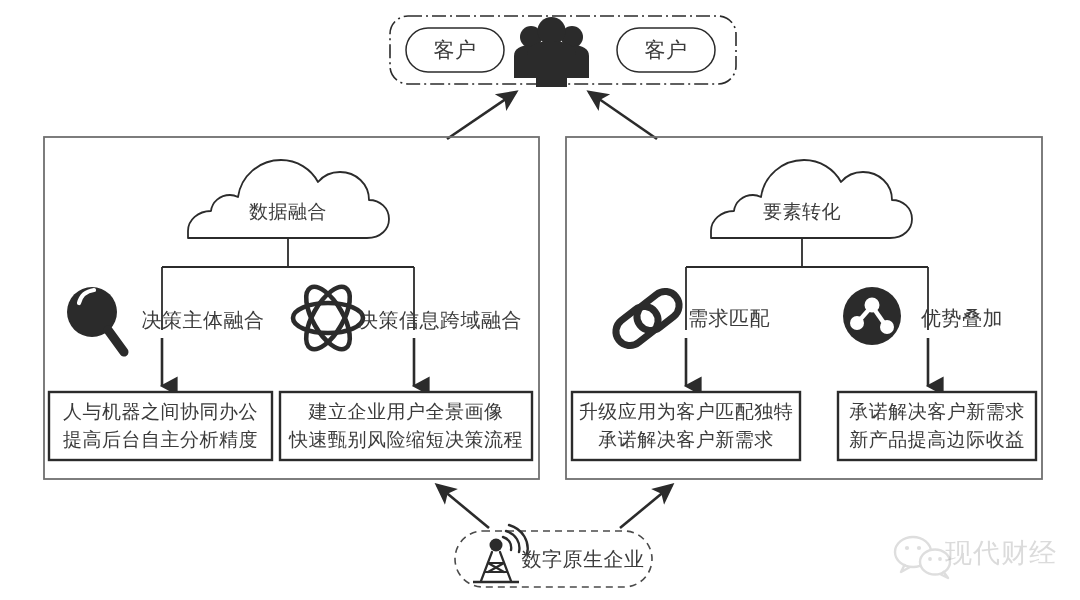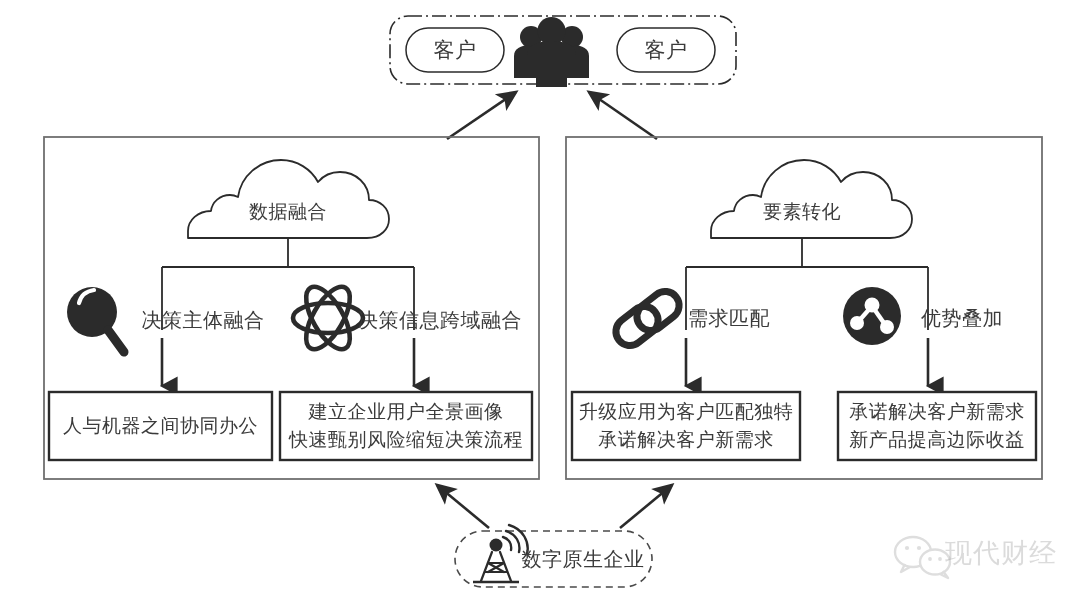--- a/index.html
+++ b/index.html
@@ -253,20 +253,21 @@
   <div class="txt centered cloud-label" style="left:802px; top:212px;">要素转化</div>
 
   <div class="txt centered branch-label" style="left:203px; top:320px;">决策主体融合</div>
   <div class="txt centered branch-label" style="left:440px; top:320px;">决策信息跨域融合</div>
 
   <div class="txt centered branch-label" style="left:729px; top:318px;">需求匹配</div>
   <div class="txt centered branch-label" style="left:962px; top:318px;">优势叠加</div>
 
   <div class="txt centered box-text" style="left:160.5px; top:426px; width:215px;">
     <div>人与机器之间协同办公</div>
+    <div>提高后台自主分析精度</div>
   </div>
   <div class="txt centered box-text" style="left:406px; top:426px; width:246px;">
     <div>建立企业用户全景画像</div>
     <div>快速甄别风险缩短决策流程</div>
   </div>
 
   <div class="txt centered box-text" style="left:686px; top:426px; width:238px;">
     <div>升级应用为客户匹配独特</div>
     <div>承诺解决客户新需求</div>
   </div>

